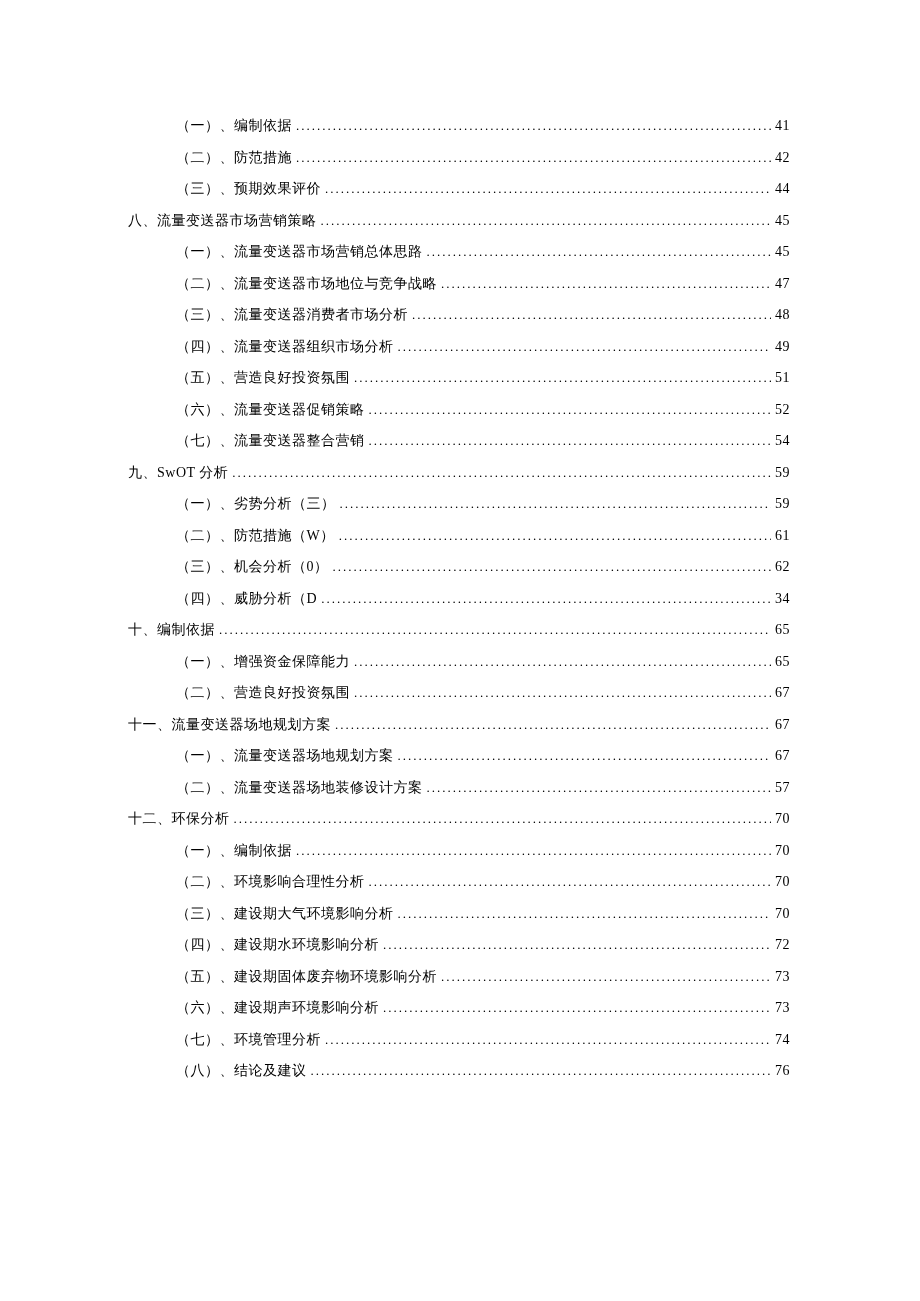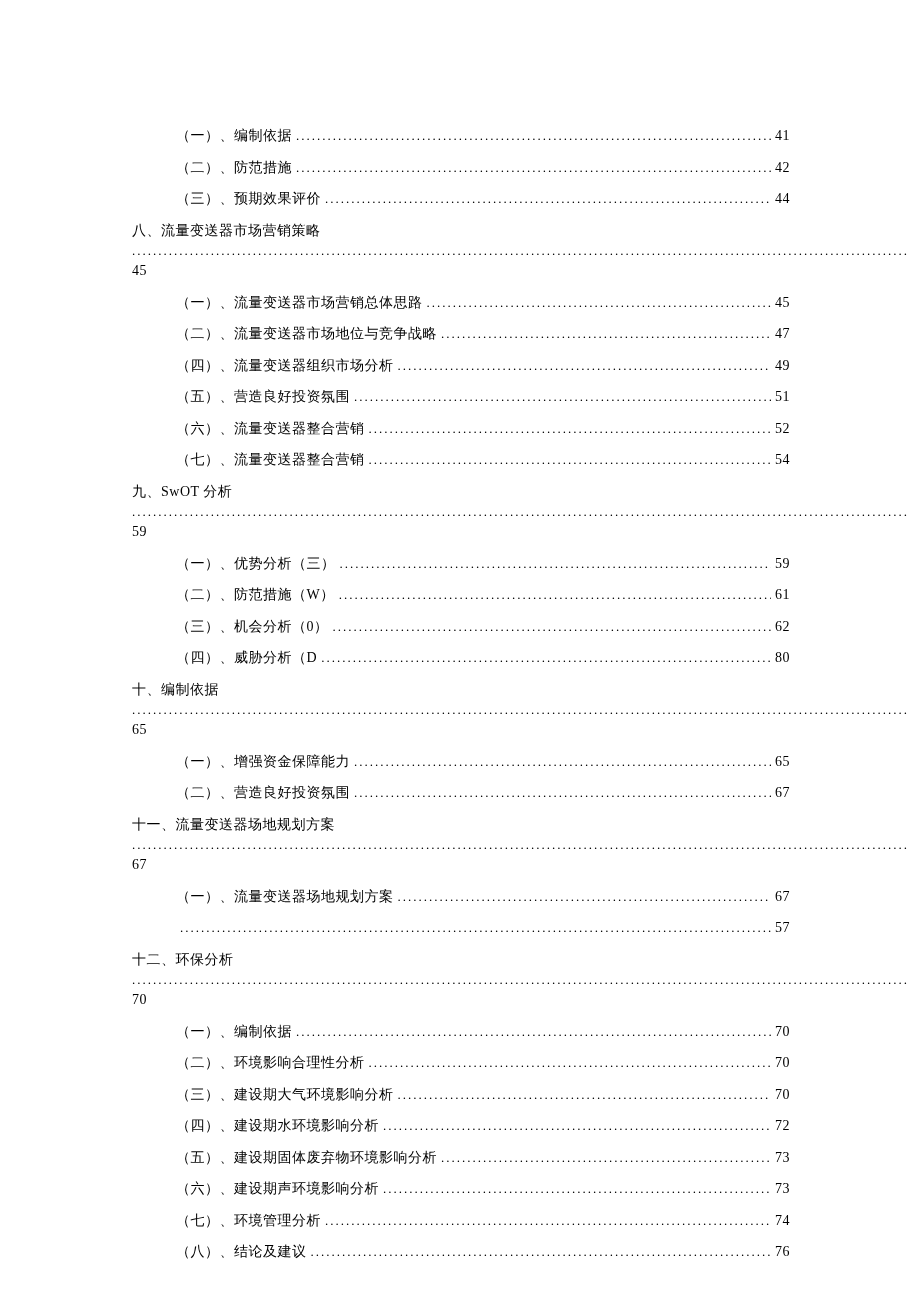--- a/index.html
+++ b/index.html
@@ -18,25 +18,23 @@
       line-height: 1.5;
     }
     .toc-line {
       display: flex;
       align-items: baseline;
       margin-bottom: 10.5px;
       white-space: nowrap;
     }
     .toc-line.level-1 {
       padding-left: 0;
-      flex-direction: column;
     }
     .toc-line.level-2 {
       padding-left: 48px;
-      margin-top: 10px;
     }
     .toc-label {
       flex-shrink: 0;
       letter-spacing: 0.5px;
     }
     .toc-dots {
       flex: 1;
       overflow: hidden;
       margin: 0 4px;
       letter-spacing: 2px;
@@ -79,63 +77,68 @@
       <span class="toc-label">（一）、流量变送器市场营销总体思路</span>
       <span class="toc-dots"></span>
       <span class="toc-page">45</span>
     </div>
     <div class="toc-line level-2">
       <span class="toc-label">（二）、流量变送器市场地位与竞争战略</span>
       <span class="toc-dots"></span>
       <span class="toc-page">47</span>
     </div>
     <div class="toc-line level-2">
+      <span class="toc-label">（三）、流量变送器消费者市场分析</span>
+      <span class="toc-dots"></span>
+      <span class="toc-page">48</span>
+    </div>
+    <div class="toc-line level-2">
       <span class="toc-label">（四）、流量变送器组织市场分析</span>
       <span class="toc-dots"></span>
       <span class="toc-page">49</span>
     </div>
     <div class="toc-line level-2">
       <span class="toc-label">（五）、营造良好投资氛围</span>
       <span class="toc-dots"></span>
       <span class="toc-page">51</span>
     </div>
     <div class="toc-line level-2">
-      <span class="toc-label">（六）、流量变送器整合营销</span>
+      <span class="toc-label">（六）、流量变送器促销策略</span>
       <span class="toc-dots"></span>
       <span class="toc-page">52</span>
     </div>
     <div class="toc-line level-2">
       <span class="toc-label">（七）、流量变送器整合营销</span>
       <span class="toc-dots"></span>
       <span class="toc-page">54</span>
     </div>
     <div class="toc-line level-1">
       <span class="toc-label">九、SwOT 分析 </span>
       <span class="toc-dots"></span>
       <span class="toc-page">59</span>
     </div>
     <div class="toc-line level-2">
-      <span class="toc-label">（一）、优势分析（三） </span>
+      <span class="toc-label">（一）、劣势分析（三） </span>
       <span class="toc-dots"></span>
       <span class="toc-page">59</span>
     </div>
     <div class="toc-line level-2">
       <span class="toc-label">（二）、防范措施（W） </span>
       <span class="toc-dots"></span>
       <span class="toc-page">61</span>
     </div>
     <div class="toc-line level-2">
       <span class="toc-label">（三）、机会分析（0） </span>
       <span class="toc-dots"></span>
       <span class="toc-page">62</span>
     </div>
     <div class="toc-line level-2">
       <span class="toc-label">（四）、威胁分析（D </span>
       <span class="toc-dots"></span>
-      <span class="toc-page">80</span>
+      <span class="toc-page">34</span>
     </div>
     <div class="toc-line level-1">
       <span class="toc-label">十、编制依据 </span>
       <span class="toc-dots"></span>
       <span class="toc-page">65</span>
     </div>
     <div class="toc-line level-2">
       <span class="toc-label">（一）、增强资金保障能力</span>
       <span class="toc-dots"></span>
       <span class="toc-page">65</span>
@@ -149,20 +152,21 @@
       <span class="toc-label">十一、流量变送器场地规划方案 </span>
       <span class="toc-dots"></span>
       <span class="toc-page">67</span>
     </div>
     <div class="toc-line level-2">
       <span class="toc-label">（一）、流量变送器场地规划方案</span>
       <span class="toc-dots"></span>
       <span class="toc-page">67</span>
     </div>
     <div class="toc-line level-2">
+      <span class="toc-label">（二）、流量变送器场地装修设计方案</span>
       <span class="toc-dots"></span>
       <span class="toc-page">57</span>
     </div>
     <div class="toc-line level-1">
       <span class="toc-label">十二、环保分析 </span>
       <span class="toc-dots"></span>
       <span class="toc-page">70</span>
     </div>
     <div class="toc-line level-2">
       <span class="toc-label">（一）、编制依据</span>

